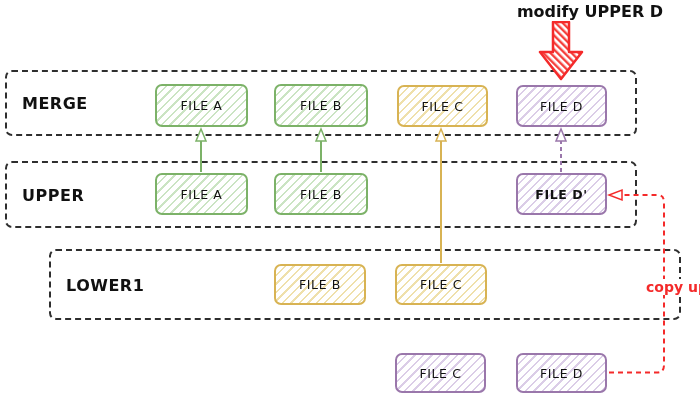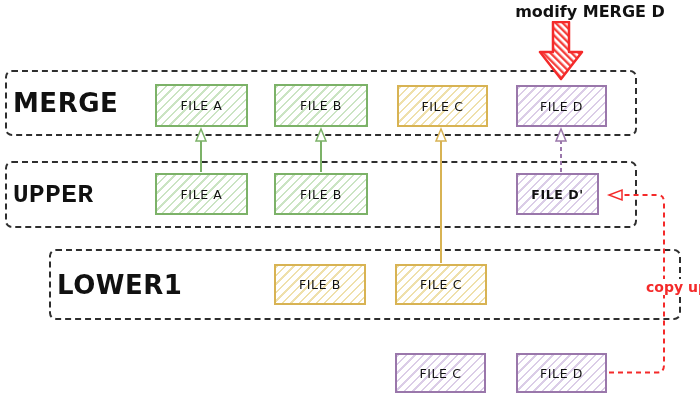--- a/index.html
+++ b/index.html
@@ -5,32 +5,32 @@
   html,body{margin:0;padding:0;background:#fff;}
   #canvas{
     position:relative;width:700px;height:416px;background:#fff;overflow:hidden;
     font-family:"DejaVu Sans",sans-serif;
   }
   .layer{
     position:absolute;left:5px;width:632px;box-sizing:border-box;
     border:2px dashed #2e2e2e;border-radius:7px;background:transparent;
   }
   #layer-merge {top:70px;height:66px;}
-  #layer-upper {top:161px;height:67px;font-family:Liberation Mono, monospace;}
+  #layer-upper {top:161px;height:67px;}
   #layer-lower1{top:249px;height:71px;margin-left:44px;}
   #layer-lower2{top:342px;height:68px;}
   .layer-label{
-    position:absolute;left:6px;top:50%;transform:translateY(-50%);
-    font-size:26px;font-weight:bold;color:#111;letter-spacing:.5px;white-space:nowrap;
+    position:absolute;left:15px;top:50%;transform:translateY(-50%);
+    font-size:16px;font-weight:bold;color:#111;letter-spacing:.5px;white-space:nowrap;
   }
   .file{
     position:absolute;box-sizing:border-box;z-index:2;
     display:flex;align-items:center;justify-content:center;
     font-size:12.5px;font-weight:500;color:#111;letter-spacing:.6px;
-    border:2px solid;border-radius:0;white-space:nowrap;
+    border:2px solid;border-radius:7px;white-space:nowrap;
   }
   .file.bold{font-weight:800;}
   .file.green{
     border-color:#7cb268;
     background:repeating-linear-gradient(135deg,#cbe4c3 0 1.5px,#ffffff 1.5px 6px);
   }
   .file.yellow{
     border-color:#d8b353;
     background:repeating-linear-gradient(135deg,#efe0ab 0 1.5px,#ffffff 1.5px 6px);
   }
@@ -38,21 +38,21 @@
     border-color:#9a77ab;
     background:repeating-linear-gradient(135deg,#dbcde7 0 1.5px,#ffffff 1.5px 6px);
   }
   
   #f-merge-a {left:155px;top:84px;width:93px;height:43px;}
   #f-merge-b {left:274px;top:84px;width:94px;height:43px;}
   #f-merge-c {left:397px;top:85px;width:91px;height:42px;}
   #f-merge-d {left:516px;top:85px;width:91px;height:42px;}
   #f-upper-a {left:155px;top:173px;width:93px;height:42px;}
   #f-upper-b {left:274px;top:173px;width:94px;height:42px;}
-  #f-upper-d2{left:516px;top:173px;width:83px;height:42px;}
+  #f-upper-d2{left:516px;top:173px;width:91px;height:42px;}
   #f-lower1-b{left:274px;top:264px;width:92px;height:41px;}
   #f-lower1-c{left:395px;top:264px;width:92px;height:41px;}
   #f-lower2-c{left:395px;top:353px;width:91px;height:40px;}
   #f-lower2-d{left:516px;top:353px;width:91px;height:40px;}
 
   #arrows{position:absolute;left:0;top:0;z-index:4;pointer-events:none;}
   #modify-arrow{position:absolute;left:538px;top:21px;z-index:5;}
   #modify-label{
     position:absolute;left:509px;top:2px;width:162px;text-align:center;z-index:5;
     font-size:16px;font-weight:600;color:#111;white-space:nowrap;
@@ -123,16 +123,16 @@
   <svg id="modify-arrow" width="46" height="60" viewBox="0 0 46 60" aria-hidden="true">
     <defs>
       <pattern id="redHatch" patternUnits="userSpaceOnUse" width="5" height="5" patternTransform="rotate(-45)">
         <rect width="5" height="5" fill="#ffffff"></rect>
         <rect width="2.4" height="5" fill="#f5413d"></rect>
       </pattern>
     </defs>
     <polygon points="15,1 31,1 31,31 44,31 23,58 2,31 15,31" fill="url(#redHatch)" stroke="#f42a2a" stroke-width="2.5" stroke-linejoin="round"></polygon>
   </svg>
 
-  <div id="modify-label">modify MERGE D</div>
+  <div id="modify-label">modify UPPER D</div>
   <div id="copyup-label">copy up</div>
 
 </div>
 
 </body></html>

